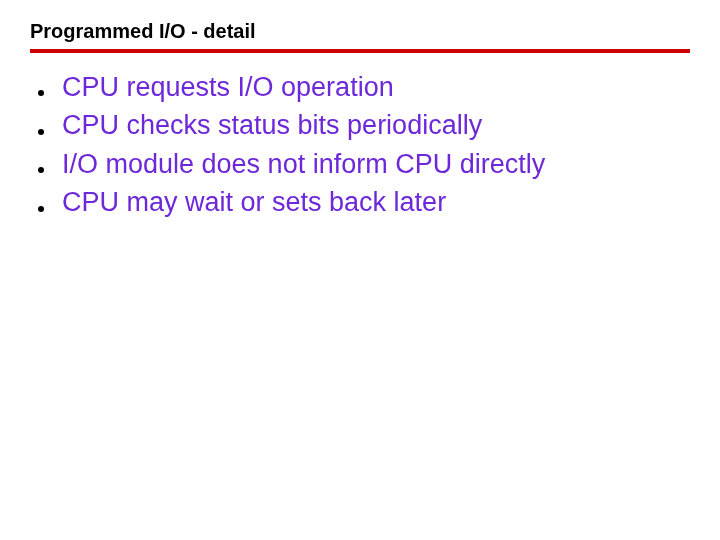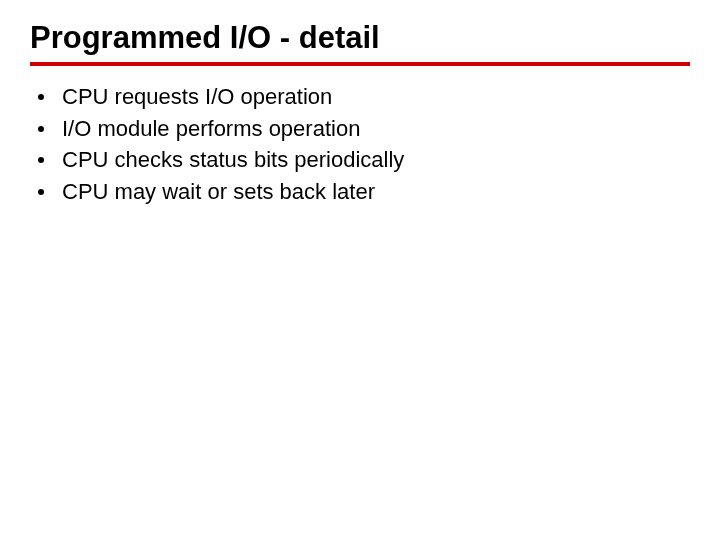--- a/index.html
+++ b/index.html
@@ -8,36 +8,36 @@
       box-sizing: border-box;
     }
     body {
       width: 720px;
       height: 540px;
       background: #ffffff;
       font-family: Verdana, Arial, sans-serif;
       padding: 20px 30px;
     }
     .slide-title {
-      font-size: 31px;
+      font-size: 20px;
       font-weight: bold;
       color: #000000;
       padding-bottom: 6px;
       border-bottom: 4px solid #cc0000;
       margin-bottom: 16px;
     }
     .bullet-list {
       list-style: none;
       padding-left: 8px;
     }
     .bullet-item {
       display: flex;
-      align-items: flex-start;
-      font-size: 22px;
-      color: #000000;
+      align-items: center;
+      font-size: 27px;
+      color: #6d28d9;
       line-height: 1.35;
       margin-bottom: 2px;
     }
     .bullet-dot {
       display: inline-block;
       width: 6px;
       height: 6px;
       background: #000000;
       border-radius: 50%;
       margin-right: 18px;
@@ -53,23 +53,23 @@
 
 <h1 class="slide-title">Programmed I/O - detail</h1>
 
 <ul class="bullet-list">
   <li class="bullet-item">
     <span class="bullet-dot"></span>
     <span class="bullet-text">CPU requests I/O operation</span>
   </li>
   <li class="bullet-item">
     <span class="bullet-dot"></span>
-    <span class="bullet-text">I/O module performs operation</span>
+    <span class="bullet-text">CPU checks status bits periodically</span>
   </li>
   <li class="bullet-item">
     <span class="bullet-dot"></span>
-    <span class="bullet-text">CPU checks status bits periodically</span>
+    <span class="bullet-text">I/O module does not inform CPU directly</span>
   </li>
   <li class="bullet-item">
     <span class="bullet-dot"></span>
     <span class="bullet-text">CPU may wait or sets back later</span>
   </li>
 </ul>
 
 </body></html>

